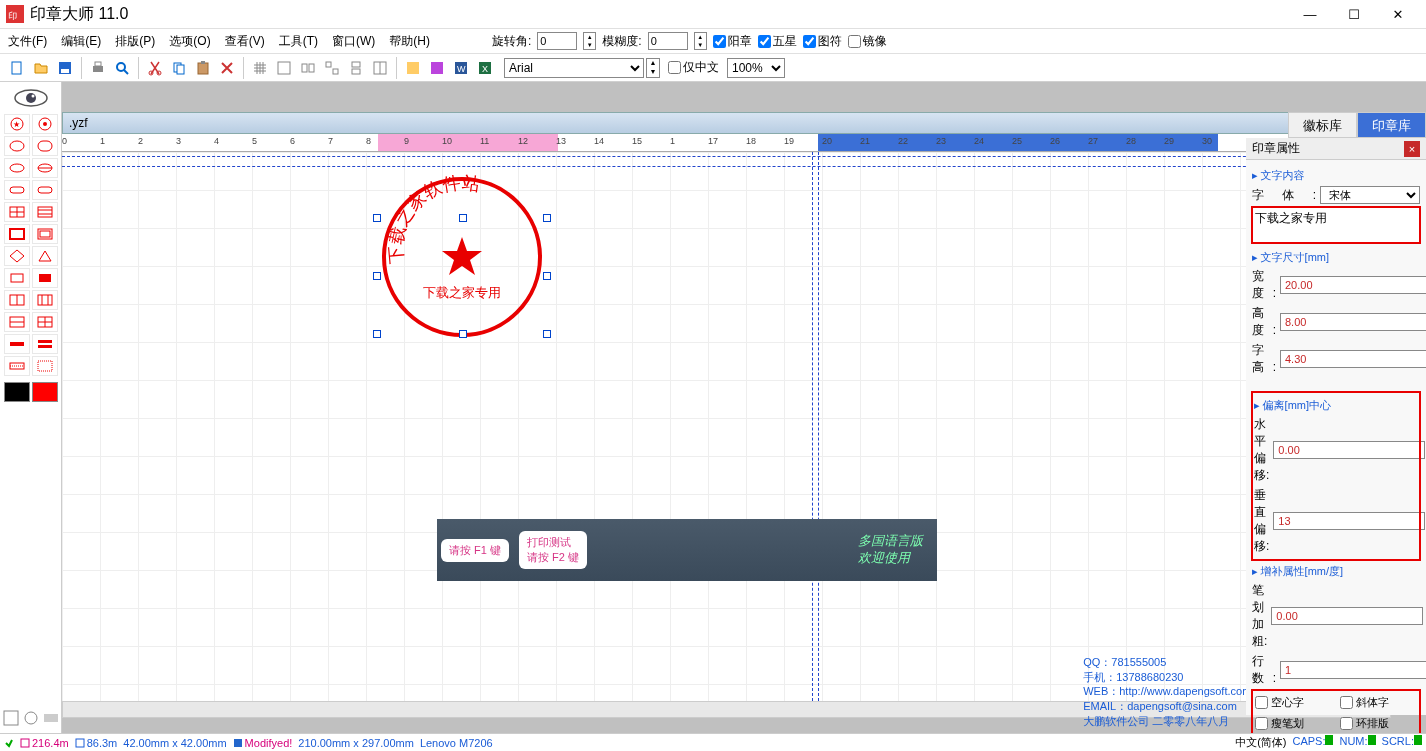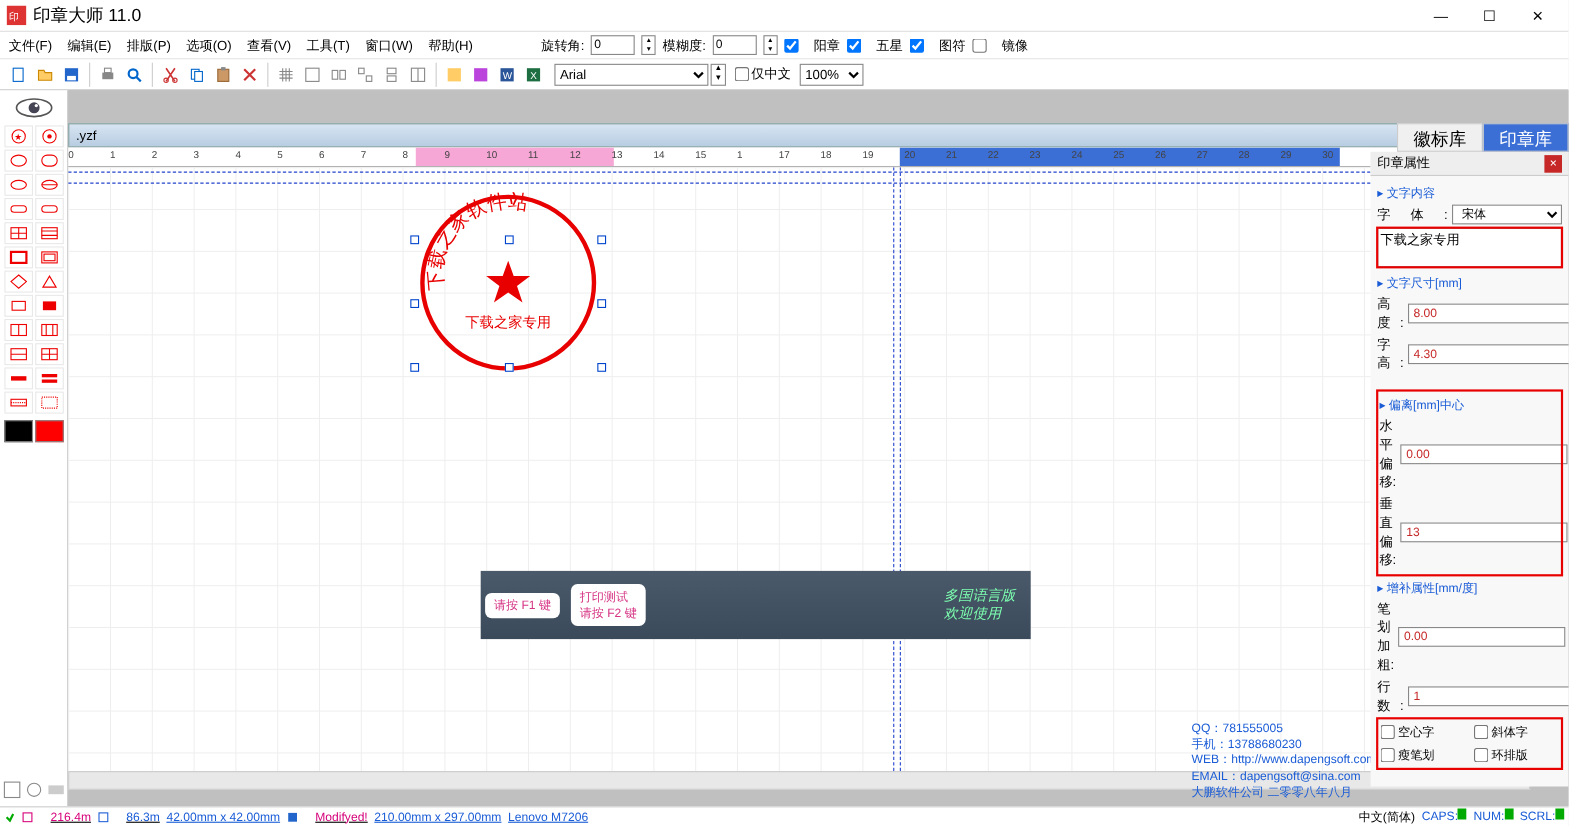--- a/index.html
+++ b/index.html
@@ -12,21 +12,21 @@
 .titlebar .win-controls { margin-left: auto; display: flex; }
 .titlebar .win-controls span { width: 44px; height: 28px; display: flex; align-items: center; justify-content: center; font-size: 13px; }
 
 
 .menubar { height: 26px; background: #fff; border-top: 1px solid #e0e0e0; border-bottom: 1px solid #e0e0e0; display: flex; align-items: center; padding: 0 8px; gap: 14px; }
 .menubar span { font-size: 12px; }
 .menubar .rgroup { margin-left: 48px; display: flex; align-items: center; gap: 6px; }
 .menubar input[type=text] { width: 40px; height: 18px; border: 1px solid #888; font-size: 11px; padding: 0 2px; }
 .menubar .spin { width: 13px; height: 18px; display:inline-flex;flex-direction:column;border:1px solid #888;}
 .menubar .spin i{flex:1;font-size:6px;text-align:center;line-height:8px;font-style:normal;}
-.menubar label { display: flex; align-items: center; gap: 14px; }
+.menubar label { display: flex; align-items: center; gap: 2px; }
 
 
 .toolbar { height: 28px; background: #fff; border-bottom: 1px solid #d0d0d0; display: flex; align-items: center; padding: 0 6px; gap: 2px; }
 .toolbar .tbtn { width: 22px; height: 22px; display: flex; align-items: center; justify-content: center; border: 1px solid transparent; }
 .toolbar .tbtn svg { width: 16px; height: 16px; }
 .toolbar .sep { width: 1px; height: 22px; background: #ccc; margin: 0 3px; }
 .toolbar .font-sel { width: 140px; height: 20px; border: 1px solid #888; font-size: 12px; background:#fff; margin-left:6px;}
 .toolbar .zoom-sel { width: 58px; height: 20px; border: 1px solid #888; font-size: 12px; background:#fff;}
 
 
@@ -67,41 +67,41 @@
 .below-banner{position:absolute;top:437px;left:375px;width:500px;height:62px;background:linear-gradient(#4a5a6a,#3a4a5a);display:flex;align-items:center;gap:10px;padding:4px;}
 .below-banner .card{background:#fff;border-radius:6px;padding:4px 8px;font-size:11px;color:#d63384;}
 .below-banner .card2{background:#fff;border-radius:6px;padding:4px 8px;font-size:11px;color:#d63384;}
 .below-banner .green{margin-left:auto;color:#7dffb0;font-size:13px;font-style:italic;padding-right:10px;line-height:1.3;}
 
 .contact-block{position:absolute;bottom:4px;right:160px;font-size:11px;color:#1a5cd6;line-height:1.35;}
 
 
 .right-panel { position:absolute; top:56px; right:0; width:180px; bottom:18px; background:#f8f8f8; }
 .right-tabs { position:absolute; top:-26px; right:0; height:26px; display:flex;}
-.right-tabs .tab{padding:4px 14px;font-size:16px;border:1px solid #ccc;background:#f0f0f0;}
+.right-tabs .tab{padding:4px 14px;font-size:13px;border:1px solid #ccc;background:#f0f0f0;}
 .right-tabs .tab.active{background:#3b6fd6;color:#fff;}
 .prop-title{height:22px;background:#eee;border-bottom:1px solid #ccc;display:flex;align-items:center;padding:0 6px;font-size:12px;}
 .prop-title .close{margin-left:auto;width:16px;height:16px;background:#c62828;color:#fff;display:flex;align-items:center;justify-content:center;font-size:11px;}
 .prop-body{padding:4px 6px;font-size:12px;}
 .prop-section{color:#1a5cd6;font-size:11px;margin:4px 0 2px;}
 .prop-section::before{content:"▸ ";}
 .prop-row{display:flex;align-items:center;gap:4px;margin:3px 0;}
 .prop-row .lbl{width:64px;text-align:justify;text-align-last:justify;}
 .prop-row .val{flex:1;height:18px;border:1px solid #888;color:#c62828;padding:0 4px;font-size:11px;background:#fff;}
 .hl-red{outline:2px solid #e80000;outline-offset:-1px;}
 .prop-text{width:100%;height:36px;border:1px solid #888;padding:2px;font-size:12px;resize:none;}
 .chk-row{display:flex;align-items:center;gap:3px;font-size:11px;margin:2px 0;}
 .chk-grid{display:grid;grid-template-columns:1fr 1fr;gap:2px 8px;}
 
 .seal-thumb{position:absolute;right:14px;bottom:48px;width:100px;height:180px;}
 .seal-thumb .mini{width:88px;height:88px;border:1px solid #bcd;margin-bottom:4px;display:flex;align-items:center;justify-content:center;}
 
 
 .statusbar { position:absolute; left:0; right:0; bottom:0; height:18px; background:#fff; border-top:1px solid #ccc; display:flex; align-items:center; font-size:11px; padding:0 4px; gap:6px;}
-.statusbar .seg{display:flex;align-items:center;gap:16px;text-decoration:underline;}
+.statusbar .seg{display:flex;align-items:center;gap:2px;}
 .statusbar .r{margin-left:auto;display:flex;gap:6px;}
 .red-t{color:#d6007a;}
 .blue-t{color:#1a5cd6;}
 .green-b{display:inline-block;width:8px;height:10px;background:#0a0;}
 </style>
 </head>
 <body>
 
 <div class="titlebar">
   <span class="icon">
@@ -576,20 +576,24 @@
     <div class="prop-body">
       <div class="prop-section">文字内容</div>
       <div class="prop-row">
           <span class="lbl">字体:</span>
         <select class="val" style="color:#000;"><option>宋体</option></select>
         </div>
       <textarea class="prop-text hl-red" style="">下载之家专用</textarea>
 
       <div class="prop-section">文字尺寸[mm]</div>
       <div class="prop-row">
+          <span class="lbl">宽　度:</span>
+          <input class="val" value="20.00" style="">
+        </div>
+      <div class="prop-row">
           <span class="lbl">高　度:</span>
           <input class="val" value="8.00" style="">
         </div>
       <div class="prop-row">
           <span class="lbl">字　高:</span>
           <input class="val" value="4.30" style="">
         </div>
 
       <div class="hl-red" style="padding:2px;margin-top:16px;">
         <div class="prop-section">偏离[mm]中心</div>

